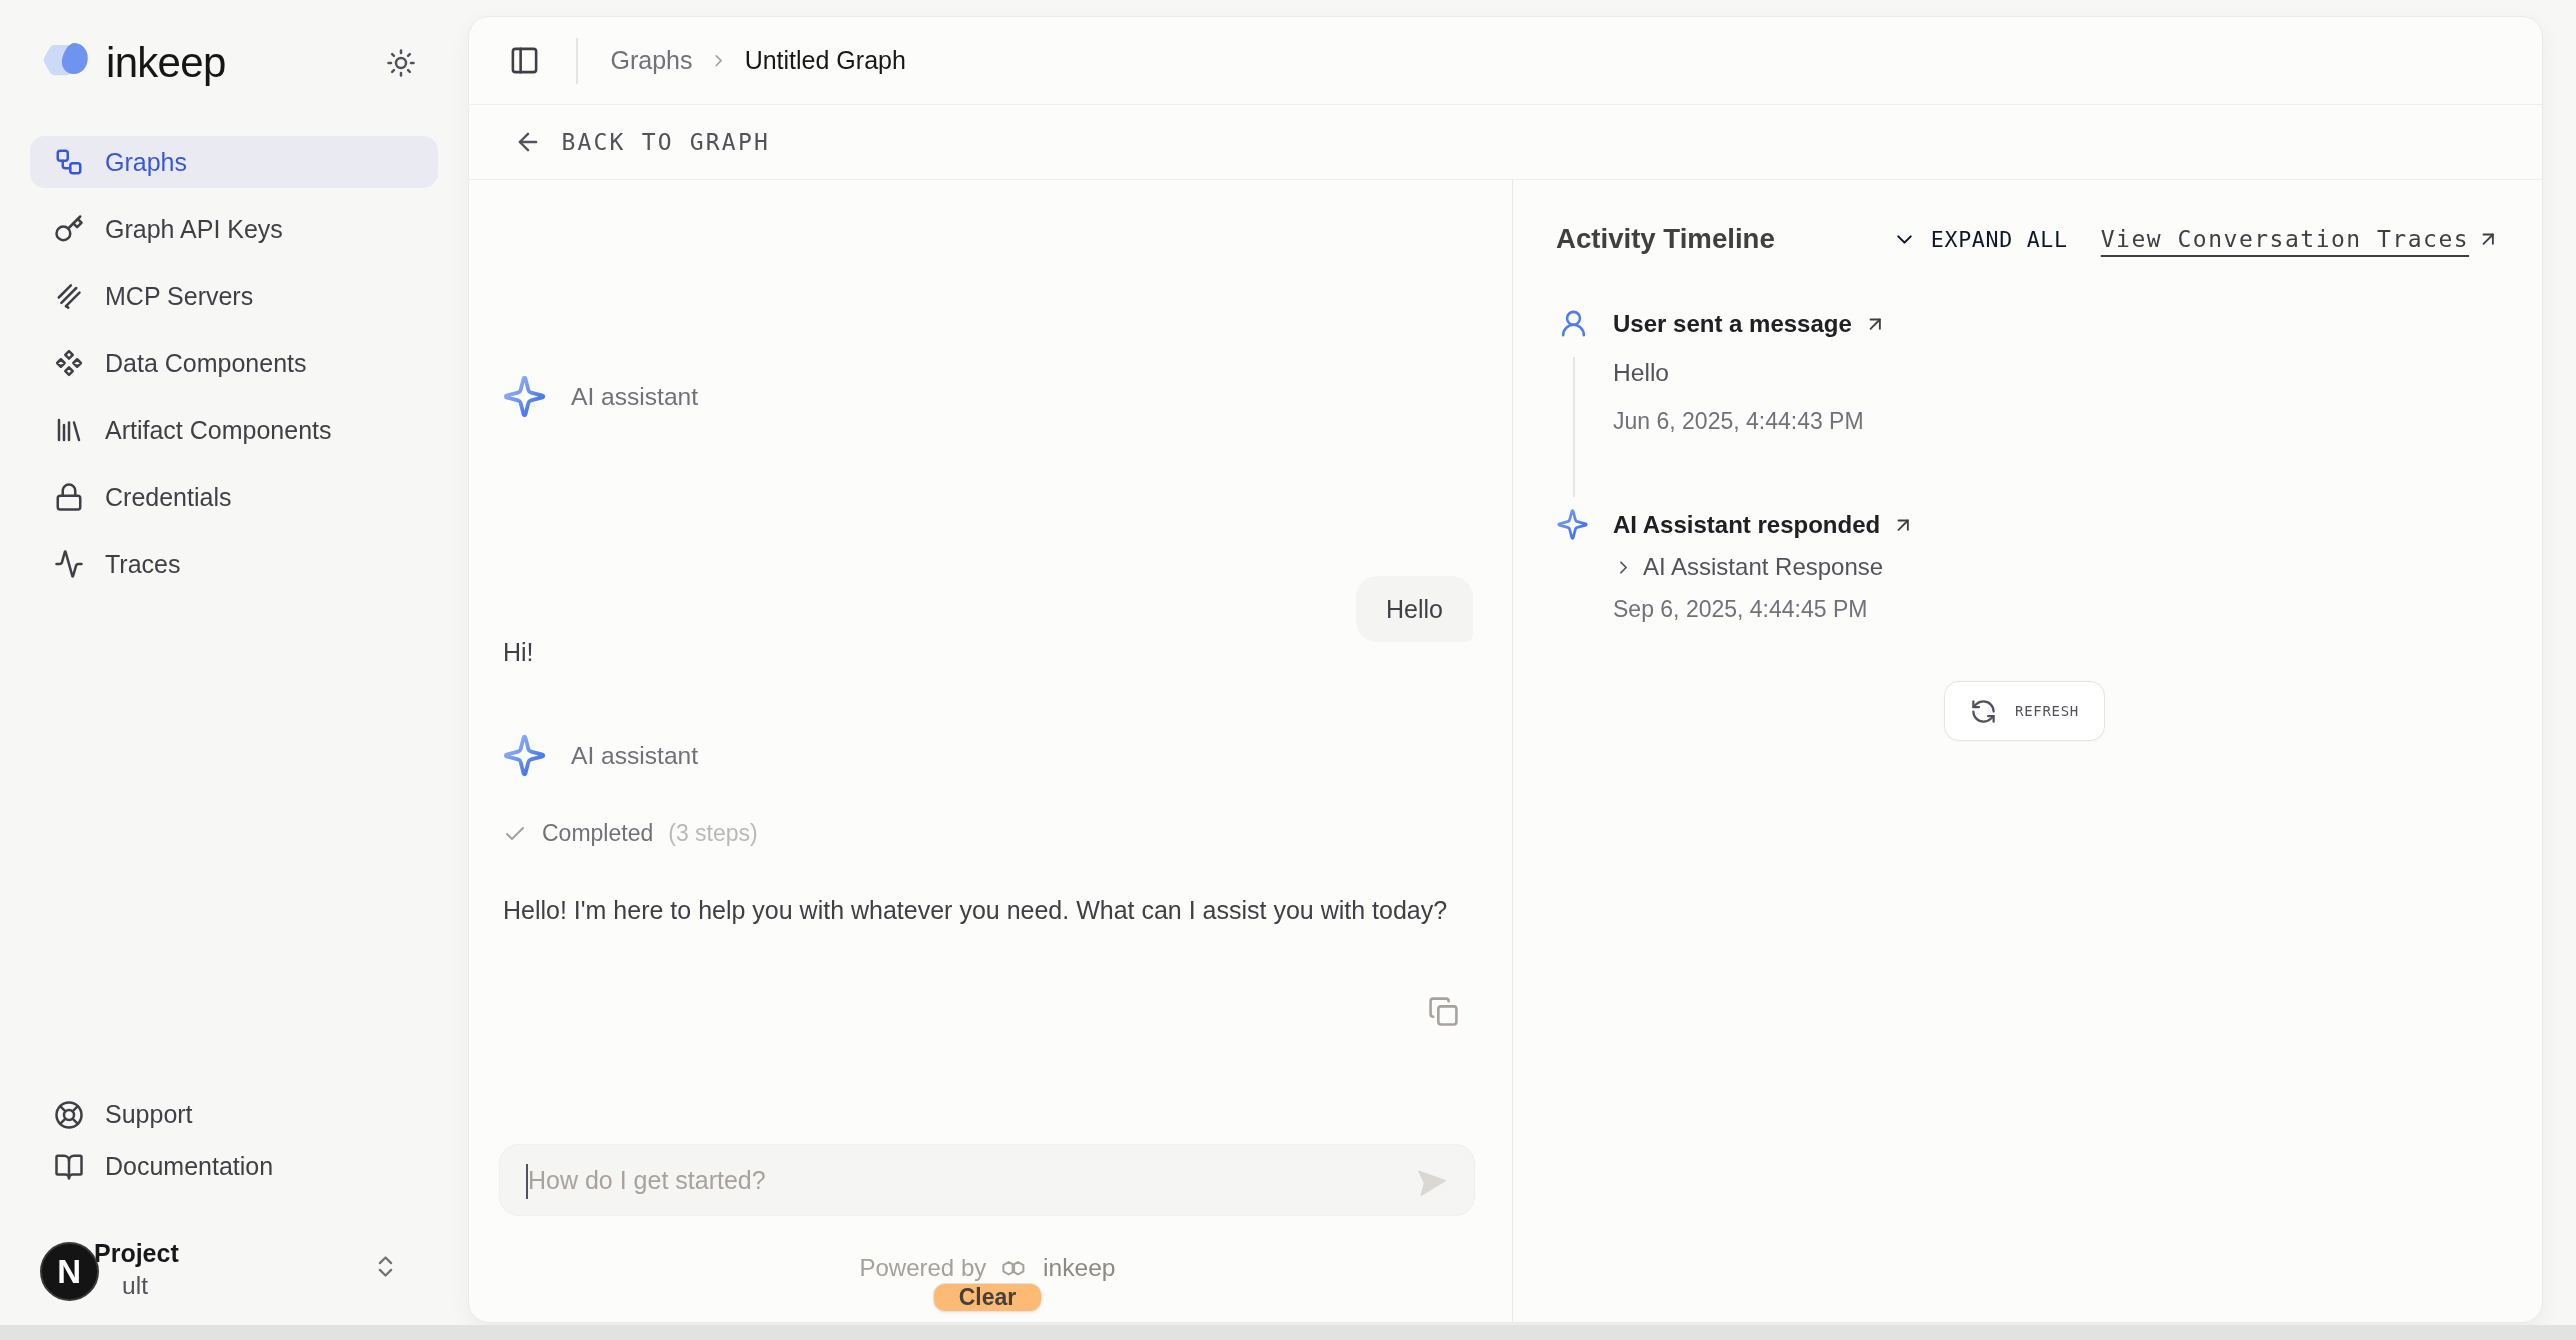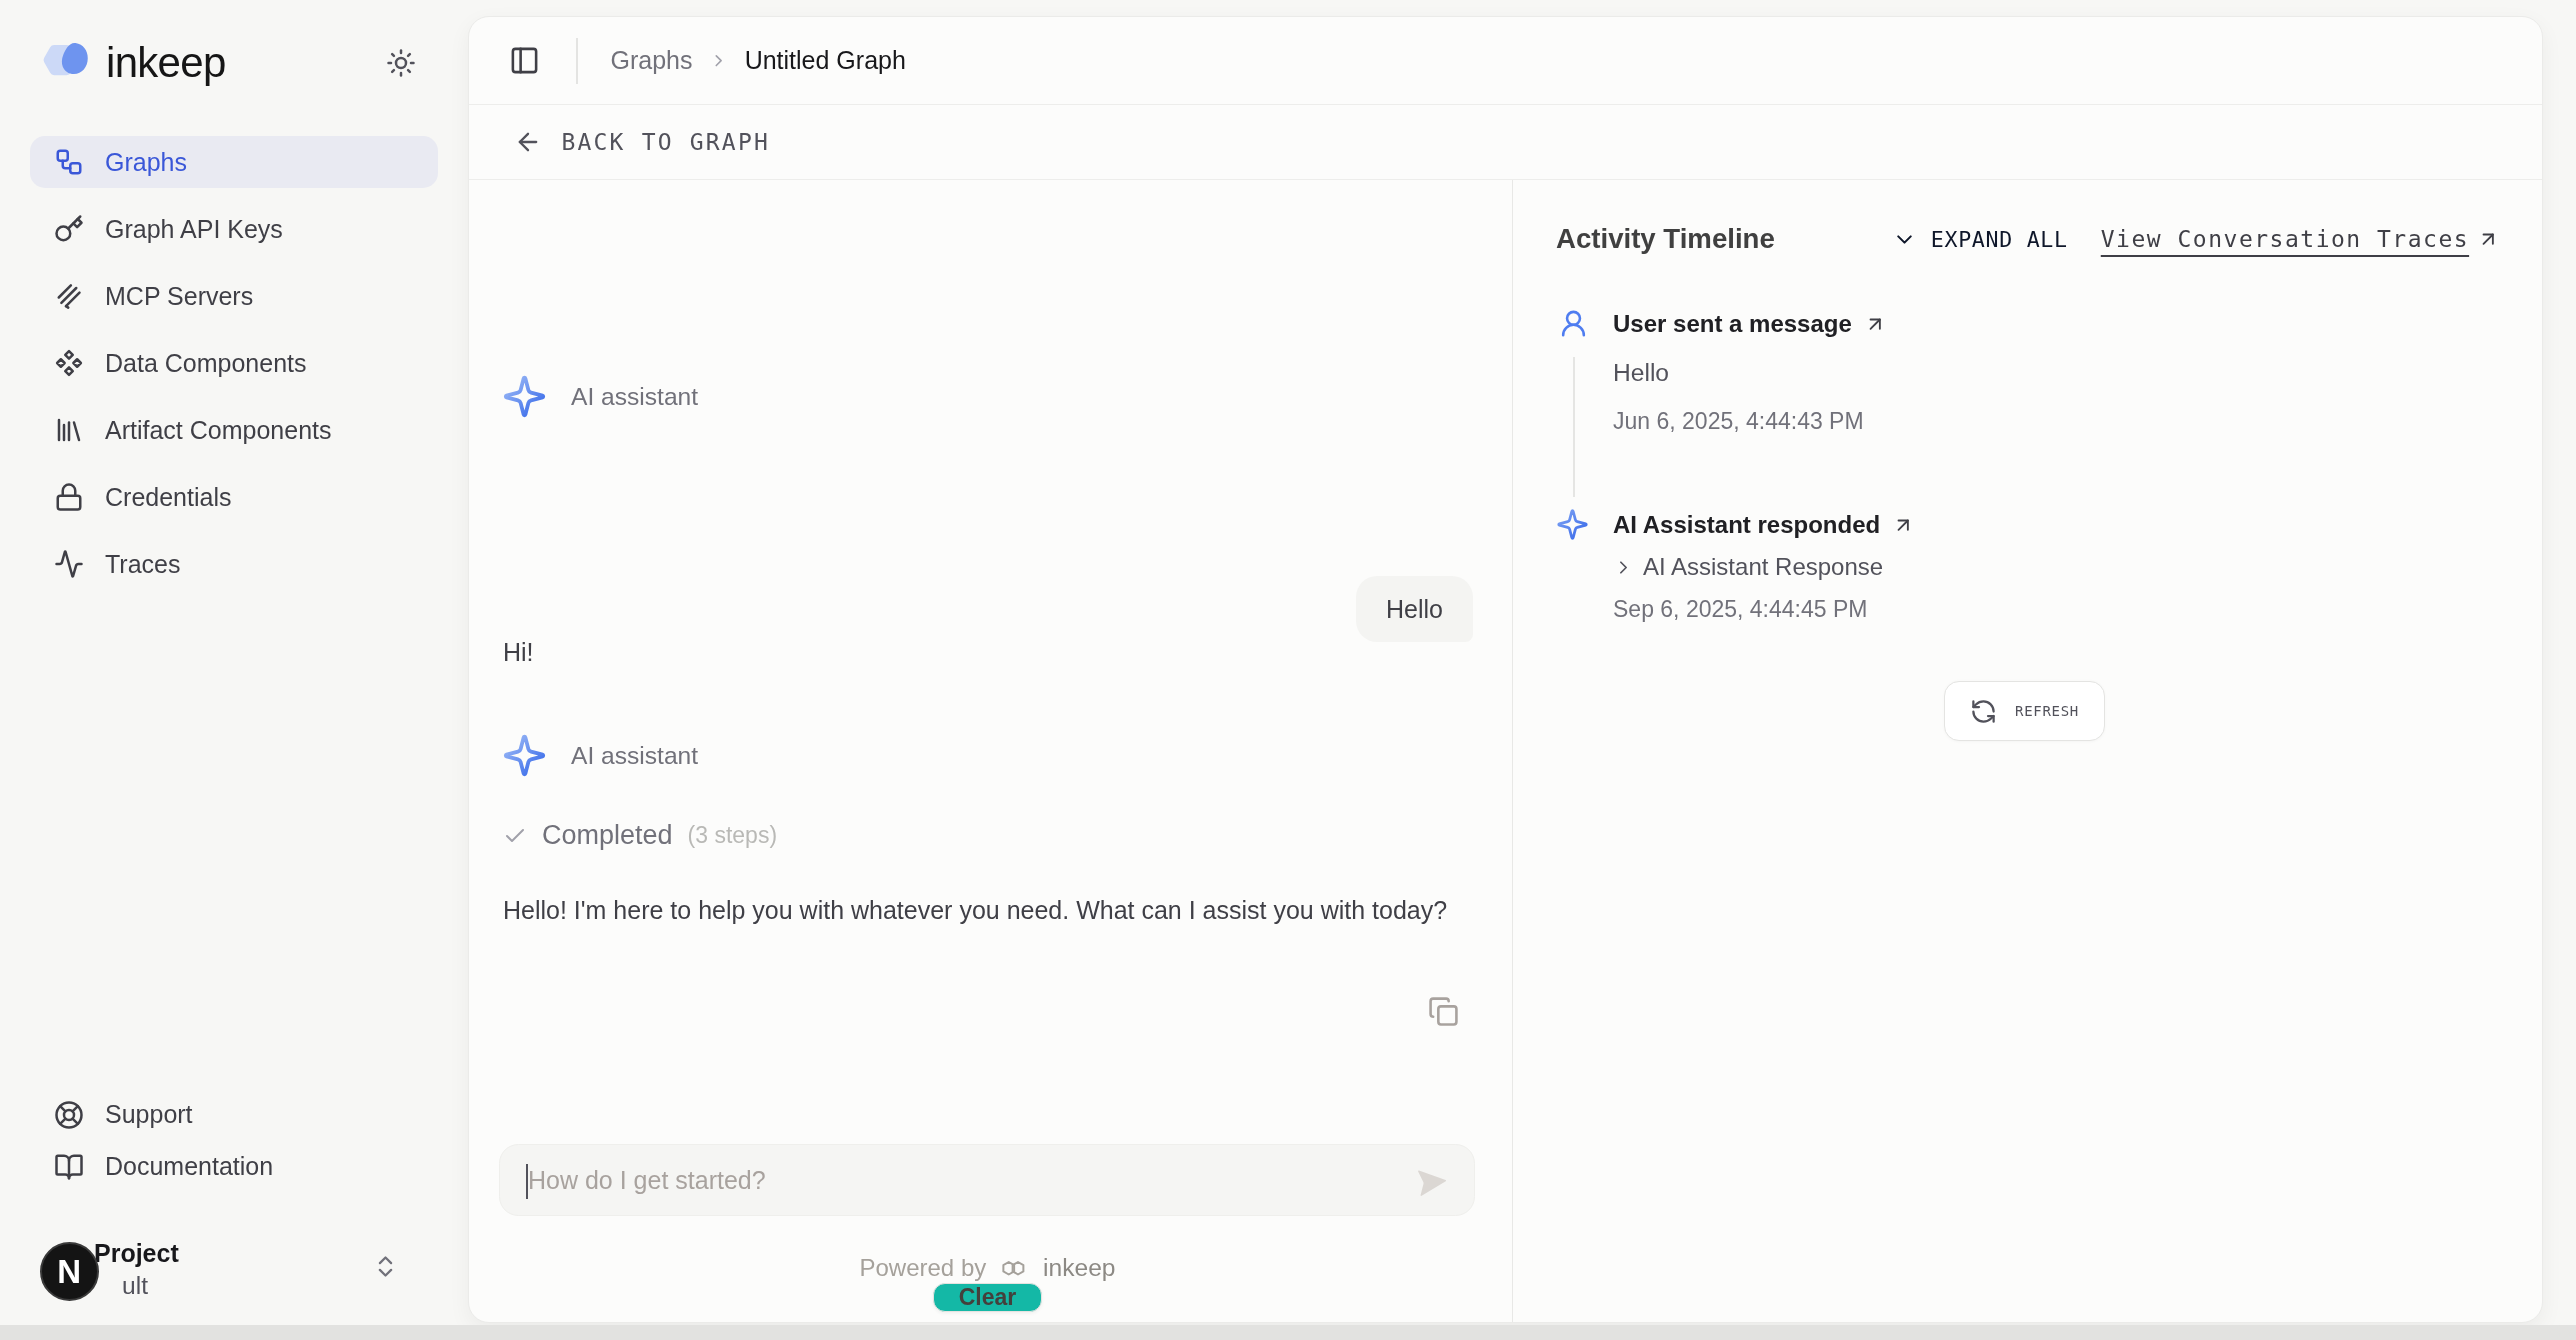--- a/index.html
+++ b/index.html
@@ -67,21 +67,21 @@
   .ai-row1 { left:33px; top:194px; }
   .ai-row2 { left:33px; top:553px; }
   .ai-label { font-size:24.6px; color:#71717a; }
   .msg-hi { position:absolute; left:34px; top:458px; font-size:25px; color:#3f3f46; }
   .user-bubble {
     position:absolute; right:39px; top:396px; height:66px; line-height:66px;
     padding:0 30px; background:#f4f4f2; color:#3f3f46; font-size:25px;
     border-radius:21px 21px 7.5px 21px;
   }
   .status-row { position:absolute; left:34px; top:640px; display:flex; align-items:center; gap:15px; }
-  .status-label { font-size:27px; color:#71717a; }
+  .status-label { font-size:23px; color:#71717a; }
   .status-steps { font-size:23px; color:#b9b9b6; }
   .check-icon { color:#a1a1aa; }
   .msg-para { position:absolute; left:34px; top:710px; width:969px; font-size:25px; line-height:40px; color:#3f3f46; }
   .copy-btn { position:absolute; left:959px; top:816px; color:#a8a29e; cursor:pointer; }
 
   .input-wrap {
     position:absolute; left:30px; top:964px; width:976px; height:72px;
     background:#f5f5f3; border:1.5px solid #efefec; border-radius:19.4px;
   }
   .chat-input {
@@ -91,21 +91,21 @@
   }
   .chat-input::placeholder { color:#a8a29e; opacity:1; }
   .input-caret { position:absolute; left:26px; top:18.6px; width:2.2px; height:35px; background:#52525b; }
   .send-btn { position:absolute; right:25px; top:19.4px; color:#dbd7d3; cursor:pointer; transform:rotate(-6deg); }
 
   .chat-footer { position:absolute; left:33px; right:39px; top:1073px; height:48px; display:flex; align-items:center; justify-content:space-between;flex-direction:column; }
   .powered { display:flex; align-items:center; gap:10.4px; color:#a5a19b; font-size:24px; }
   .powered .brand { color:#8c8984; font-size:24.6px; letter-spacing:0; }
   .powered .glyph { color:#a5a19b; }
   .clear-btn {
-    height:46px; padding:0 25px; background:#14b8a6; border:1.5px solid #e5e3e0; border-radius:12px;
+    height:46px; padding:0 25px; background:#fdba74; border:1.5px solid #e5e3e0; border-radius:12px;
     font-size:23px; font-weight:700; color:#44403c; display:flex; align-items:center;
     box-shadow:0 1.5px 3.7px rgba(0,0,0,0.05); cursor:pointer;
   }
 
   
   .timeline-panel { position:relative; flex:1; }
   .tl-header { position:absolute; left:43px; right:43px; top:36px; height:46px; display:flex; align-items:center; }
   .tl-title { font-size:27.6px; font-weight:700; color:#404040; }
   .tl-header-right { margin-left:auto; display:flex; align-items:center; gap:33px; }
   .expand-all { display:flex; align-items:center; gap:13.4px; color:#0f172a; cursor:pointer; }

